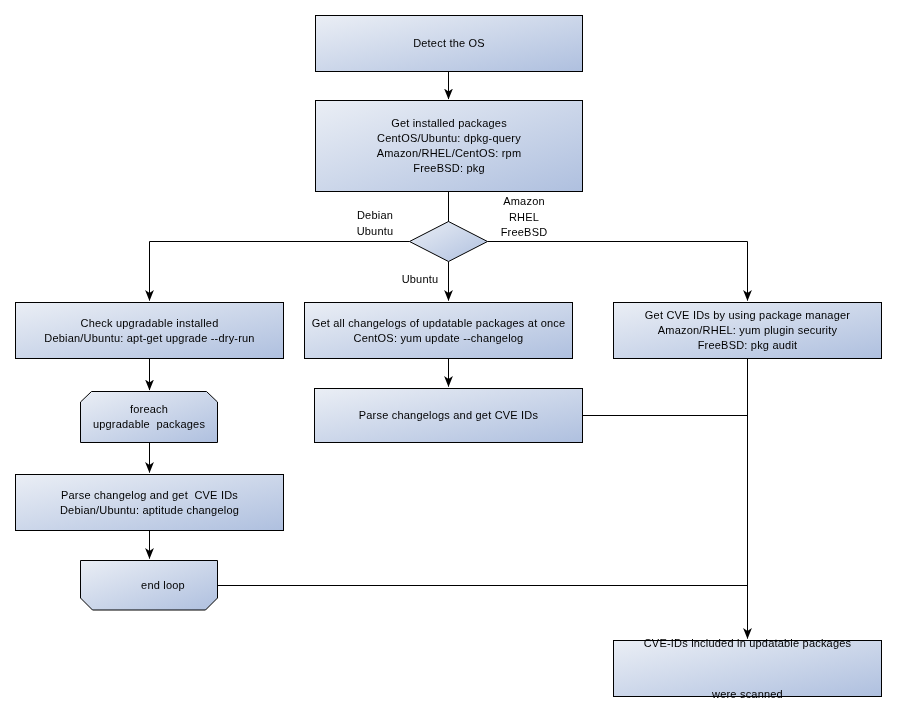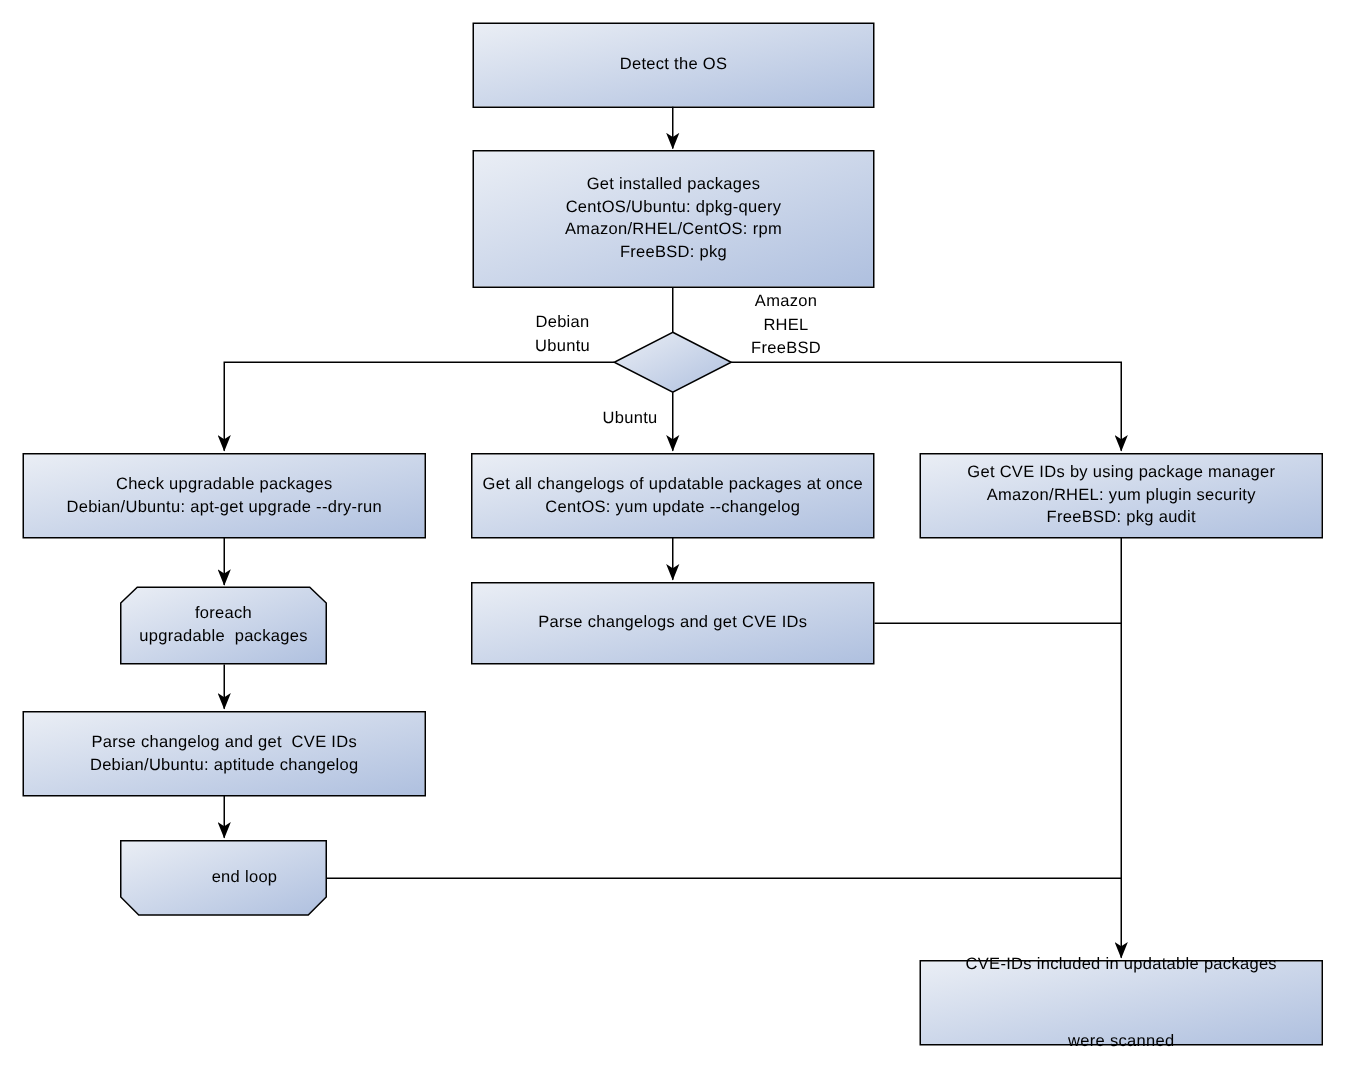--- a/index.html
+++ b/index.html
@@ -102,39 +102,39 @@
   </div>
 
   <div class="node" style="left:315px;top:100px;width:268px;height:92px;">
     <span class="node-line">Get installed packages</span>
     <span class="node-line">CentOS/Ubuntu: dpkg-query</span>
     <span class="node-line">Amazon/RHEL/CentOS: rpm</span>
     <span class="node-line">FreeBSD: pkg</span>
   </div>
 
   <div class="node" style="left:15px;top:302px;width:269px;height:57px;">
-    <span class="node-line">Check upgradable packages</span>
+    <span class="node-line">Check upgradable installed</span>
     <span class="node-line">Debian/Ubuntu: apt-get upgrade --dry-run</span>
   </div>
 
   <div class="shape-label" style="left:80px;top:391px;width:138px;height:52px;">
     <span class="node-line">foreach</span>
     <span class="node-line">upgradable  packages</span>
   </div>
 
   <div class="node" style="left:15px;top:474px;width:269px;height:57px;">
     <span class="node-line">Parse changelog and get  CVE IDs</span>
     <span class="node-line">Debian/Ubuntu: aptitude changelog</span>
   </div>
 
   <div class="shape-label" style="left:80px;top:560px;width:138px;height:50px;padding-left:28px;">
     <span class="node-line">end loop</span>
   </div>
 
-  <div class="node" style="left:314px;top:302px;width:269px;height:57px;">
+  <div class="node" style="left:304px;top:302px;width:269px;height:57px;">
     <span class="node-line">Get all changelogs of updatable packages at once</span>
     <span class="node-line">CentOS: yum update --changelog</span>
   </div>
 
   <div class="node" style="left:314px;top:388px;width:269px;height:55px;">
     <span class="node-line">Parse changelogs and get CVE IDs</span>
   </div>
 
   <div class="node" style="left:613px;top:302px;width:269px;height:57px;">
     <span class="node-line">Get CVE IDs by using package manager</span>

